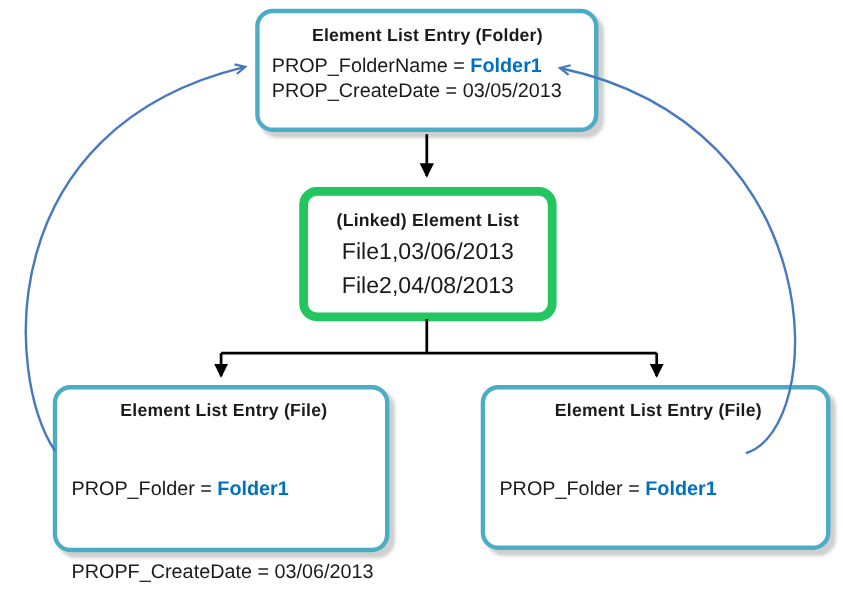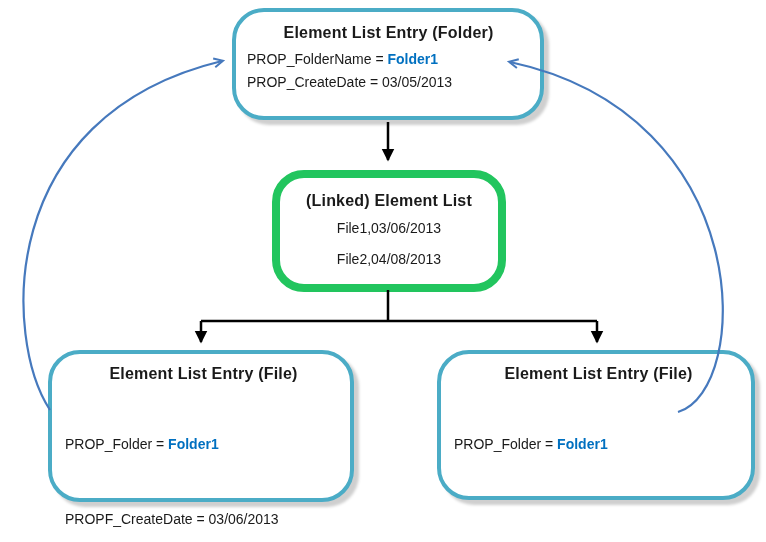--- a/index.html
+++ b/index.html
@@ -8,47 +8,47 @@
     width: 766px;
     height: 542px;
     background: #ffffff;
     font-family: "Liberation Sans", sans-serif;
     overflow: hidden;
   }
   .box {
     position: absolute;
     box-sizing: border-box;
     background: #ffffff;
-    border-radius: 32px;
+    border-radius: 16px;
   }
   .teal {
     border: 4px solid #4BACC6;
     box-shadow: 5px 5px 3px #cfcfcf;
   }
   .red {
     border: 8px solid #22c55e;
   }
   .box-title {
     font-weight: 700;
     font-size: 16px;
     color: #1a1a1a;
     text-align: center;
     letter-spacing: 0.2px;
   }
   .prop-line {
-    font-size: 14px;
+    font-size: 18px;
     color: #1a1a1a;
     white-space: pre;
   }
   .prop-value {
     font-weight: 700;
     color: #0070C0;
   }
   .center-line {
-    font-size: 14px;
+    font-size: 21px;
     color: #1a1a1a;
     text-align: center;
   }
   
   #folder-box { left: 232px; top: 8px; width: 312px; height: 112px; padding: 12px 10px 0 11px; }
   #folder-box .box-title { margin-bottom: 6px; }
   #folder-box .prop-line { line-height: 23px; }
   
   #linked-box { left: 272px; top: 170px; width: 234px; height: 122px; padding-top: 14px; }
   #linked-box .center-line { line-height: 31px; }

